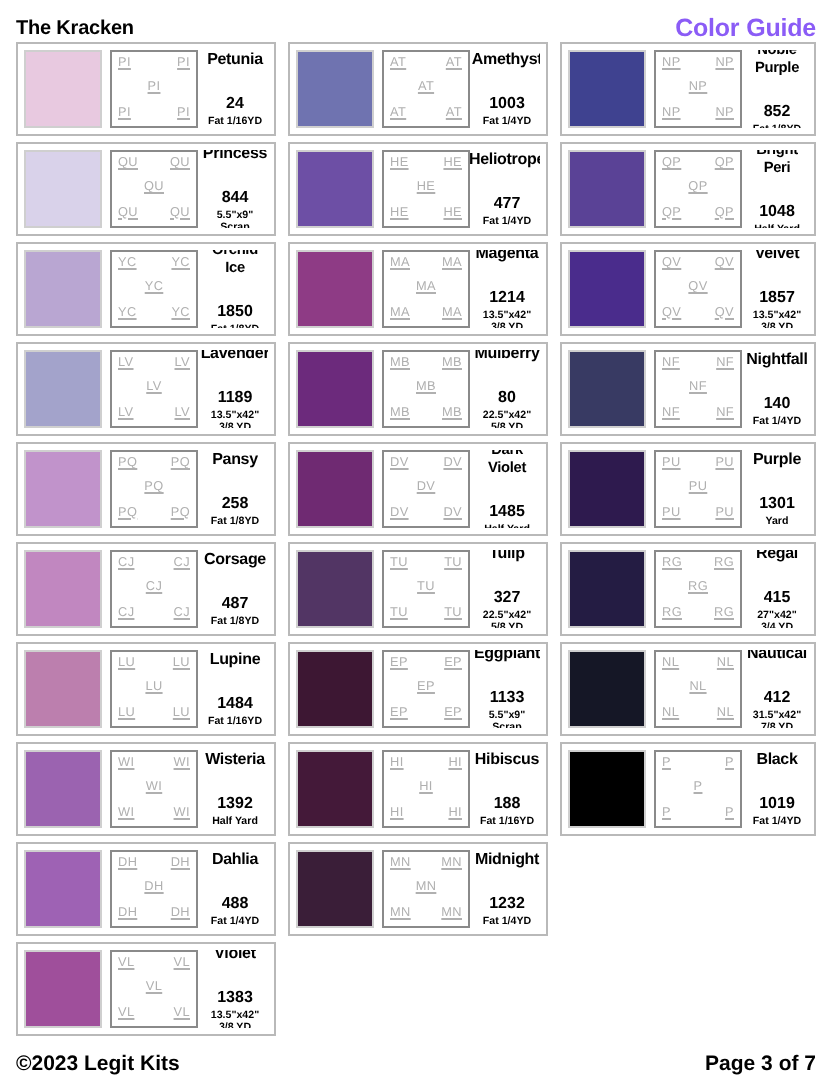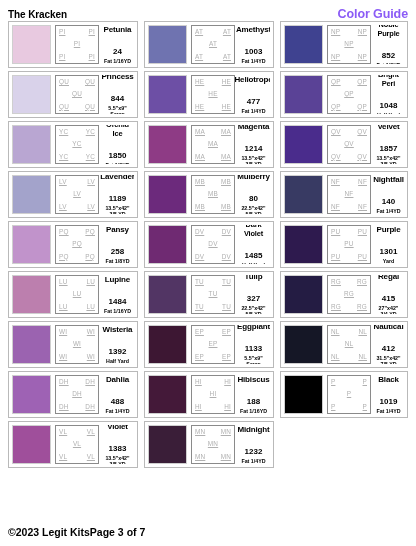--- a/index.html
+++ b/index.html
@@ -137,21 +137,21 @@
   }
 
   
   .footer {
     position: absolute;
     bottom: 8px;
     left: 0;
     width: 416px;
     display: flex;
     align-items: center;
-    justify-content: flex-start;
+    justify-content: space-between;
     padding: 0 8px;
   }
   .footer-left, .footer-right {
     font-size: 10.5px;
     font-weight: bold;
     color: #000000;
   }
 </style>
 </head>
 <body>
@@ -236,20 +236,35 @@
             <span class="cc c-bl">PQ</span>
             <span class="cc c-br">PQ</span>
           </div>
           <div class="info">
             <div class="name">Pansy</div>
             <div class="num">258</div>
             <div class="cut">Fat 1/8YD</div>
           </div>
         </div>
         <div class="card">
+          <div class="swatch" style="background: rgb(193, 135, 192);"></div>
+          <div class="codebox">
+            <span class="cc c-tl">CJ</span>
+            <span class="cc c-tr">CJ</span>
+            <span class="cc c-mid">CJ</span>
+            <span class="cc c-bl">CJ</span>
+            <span class="cc c-br">CJ</span>
+          </div>
+          <div class="info">
+            <div class="name">Corsage</div>
+            <div class="num">487</div>
+            <div class="cut">Fat 1/8YD</div>
+          </div>
+        </div>
+        <div class="card">
           <div class="swatch" style="background: rgb(188, 127, 174);"></div>
           <div class="codebox">
             <span class="cc c-tl">LU</span>
             <span class="cc c-tr">LU</span>
             <span class="cc c-mid">LU</span>
             <span class="cc c-bl">LU</span>
             <span class="cc c-br">LU</span>
           </div>
           <div class="info">
             <div class="name">Lupine</div>

